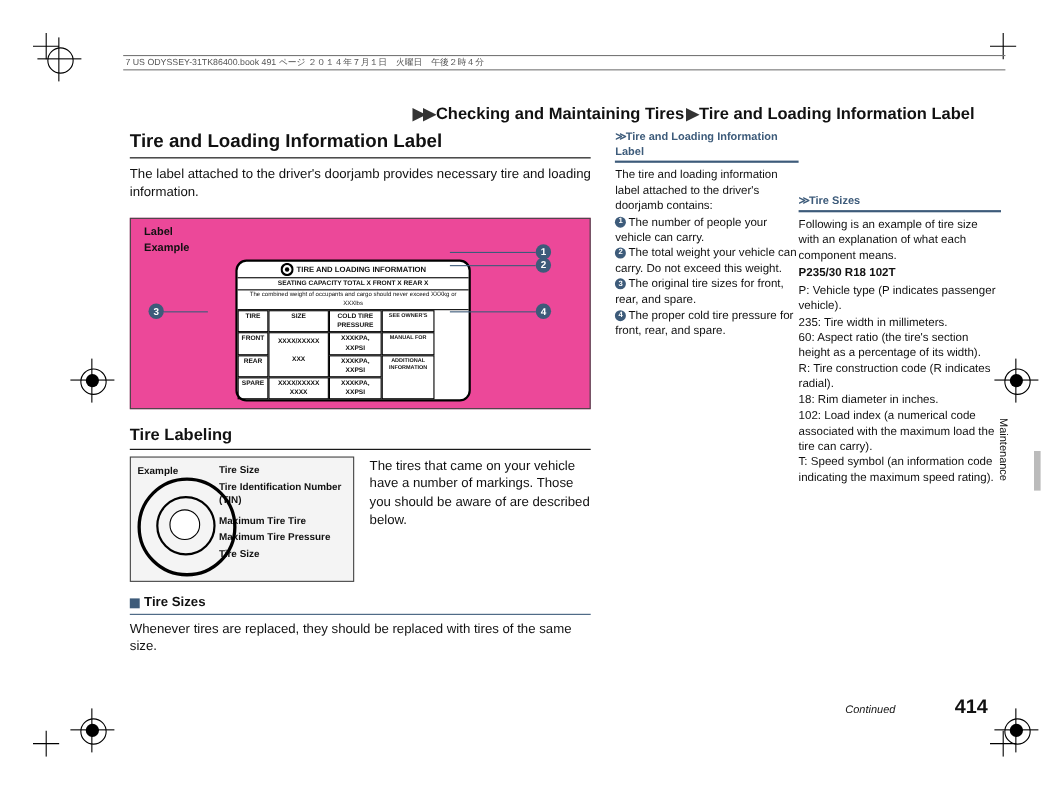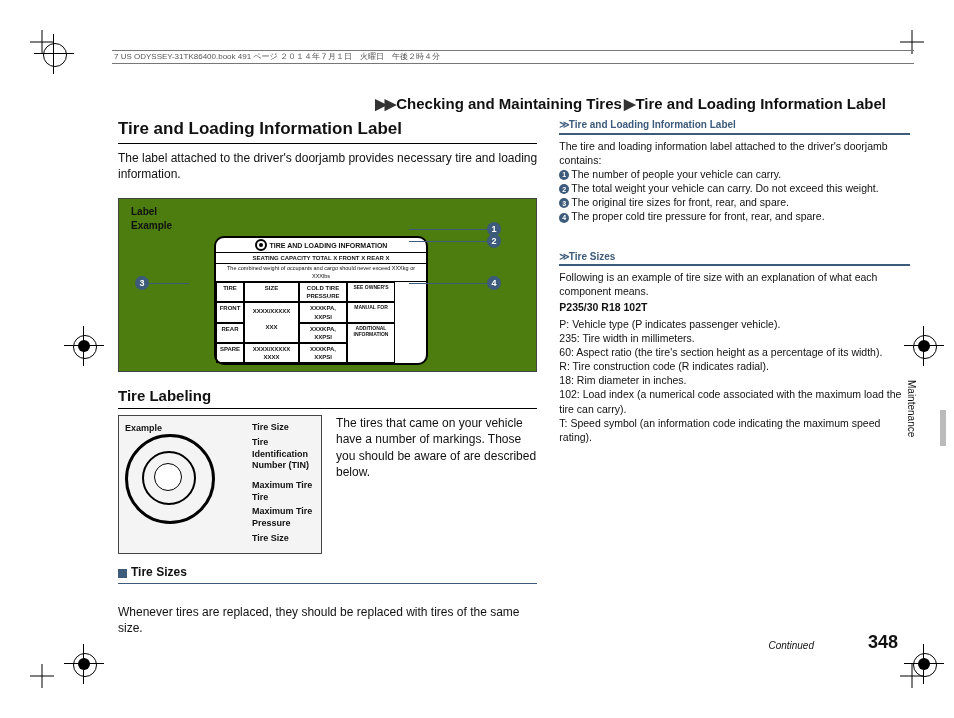--- a/index.html
+++ b/index.html
@@ -3,25 +3,25 @@
 <meta charset="utf-8">
 <style>
 html,body{margin:0;padding:0;background:#d6d6d6;font-family:"Helvetica Neue",Arial,sans-serif;color:#111;font-size:12px;line-height:1.35}
 .page{width:954px;height:718px;background:#fff;position:relative;margin:0 auto;overflow:hidden}
 .crop{position:absolute;width:24px;height:24px}
 .header-line{position:absolute;left:112px;right:40px;top:50px;border-top:1px solid #777;border-bottom:1px solid #777;height:12px;font-size:8px;color:#555;padding:0 2px;display:flex;align-items:center}
 .breadcrumb{position:absolute;right:68px;top:94px;font-size:15px;font-weight:bold}
 .arrows{color:#333;letter-spacing:-2px;margin:0 2px}
 .content{position:absolute;left:118px;top:118px;right:44px;bottom:60px;display:flex;gap:22px}
 .left{flex:1.1}
-.right{flex:0.92;display:flex;flex-direction:column}
+.right{flex:0.92;display:flex;flex-direction:row}
 h1{font-size:17px;font-weight:bold;margin:0 0 4px 0;border-bottom:1.5px solid #000;padding-bottom:2px}
 h2{font-size:15px;font-weight:bold;margin:14px 0 6px 0;border-bottom:1.5px solid #000;padding-bottom:2px}
 .intro{font-size:12px;margin:6px 0}
-.label-box{border:1px solid #444;background:#4d7c0f;padding:6px 12px;font-size:10px;position:relative;margin-top:16px}
+.label-box{border:1px solid #444;background:#ec4899;padding:6px 12px;font-size:10px;position:relative;margin-top:16px}
 .label-box .cap{font-weight:bold;font-size:10px;margin-bottom:4px}
 .tl-label{width:210px;border:2px solid #000;border-radius:10px;margin:0 auto;background:#fff;font-size:7px;font-weight:bold;text-align:center}
 .tl-row{border-bottom:1px solid #000;padding:1px 2px;display:flex;align-items:center;justify-content:center;gap:3px}
 .tl-row:last-child{border-bottom:none}
 .tbl{display:grid;grid-template-columns:28px 55px 48px 48px;font-size:6px}
 .tbl div{border:0.5px solid #000;padding:1px 2px;text-align:center}
 .callout{position:absolute;width:14px;height:14px;border-radius:50%;background:#3d5b7a;color:#fff;font-weight:bold;font-size:9px;display:flex;align-items:center;justify-content:center}
 .cline{position:absolute;background:#3d5b7a;height:1px}
 .tire-diag{display:flex;gap:10px;border:1px solid #444;background:#f4f4f4;padding:6px;font-size:9px;font-weight:bold;align-items:flex-start}
 .tire-circle{width:88px;height:88px;position:relative;flex-shrink:0}
@@ -160,60 +160,60 @@
       <div style="display:flex;gap:14px">
         <div class="tire-diag" style="width:190px">
           <div style="width:44px">
             <div class="cap">Example</div>
             <div class="tire-circle">
               <div class="outer"></div>
                 <div class="inner"></div>
                 <div class="inner2"></div>
             </div>
           </div>
-          <div class="td-labels" style="margin-left:73px">
+          <div class="td-labels" style="margin-left:20px">
             <div>Tire Size</div>
             <div>Tire Identification Number (TIN)</div>
             <div style="margin-top:8px">Maximum Tire Tire</div>
             <div>Maximum Tire Pressure</div>
             <div>Tire Size</div>
           </div>
         </div>
         <div class="para" style="flex:1">The tires that came on your vehicle have a number of markings. Those you should be aware of are described below.</div>
       </div>
 
       <div class="subhead">
         <span class="sq"></span><span>Tire Sizes</span>
         <div class="line"></div>
       </div>
-      <div class="para" style="margin-top:20px">Whenever tires are replaced, they should be replaced with tires of the same size.</div>
+      <div class="para" style="margin-top:4px">Whenever tires are replaced, they should be replaced with tires of the same size.</div>
     </div>
 
     <div class="right">
       <div class="side-sec">
         <div class="side-title"><span class="dbl">≫</span><span>Tire and Loading Information Label</span></div>
         <div>The tire and loading information label attached to the driver's doorjamb contains:</div>
         <div><span class="numb">1</span><span>The number of people your vehicle can carry.</span></div>
         <div><span class="numb">2</span><span>The total weight your vehicle can carry. Do not exceed this weight.</span></div>
         <div><span class="numb">3</span><span>The original tire sizes for front, rear, and spare.</span></div>
         <div><span class="numb">4</span><span>The proper cold tire pressure for front, rear, and spare.</span></div>
       </div>
 
-      <div class="side-sec" style="margin-top:26px">
+      <div class="side-sec" style="margin-top:58px">
         <div class="side-title"><span class="dbl">≫</span><span>Tire Sizes</span></div>
         <div>Following is an example of tire size with an explanation of what each component means.</div>
         <div style="font-weight:bold;margin:2px 0">P235/30 R18 102T</div>
         <div>P: Vehicle type (P indicates passenger vehicle).</div>
         <div>235: Tire width in millimeters.</div>
         <div>60: Aspect ratio (the tire's section height as a percentage of its width).</div>
         <div>R: Tire construction code (R indicates radial).</div>
         <div>18: Rim diameter in inches.</div>
         <div>102: Load index (a numerical code associated with the maximum load the tire can carry).</div>
         <div>T: Speed symbol (an information code indicating the maximum speed rating).</div>
       </div>
     </div>
   </div>
 
   <div class="vtext">Maintenance</div>
   <div class="vtab"></div>
   <div class="continued">Continued</div>
-  <div class="footer-num">348</div>
+  <div class="footer-num">414</div>
 </div>
 
 </body></html>

